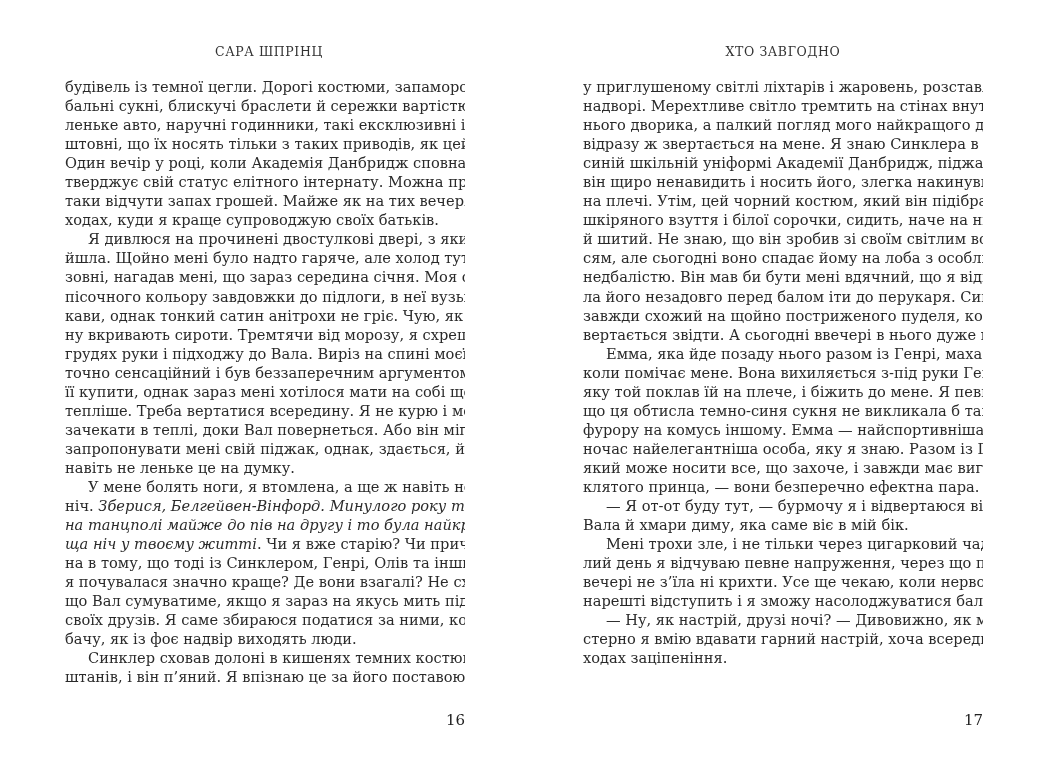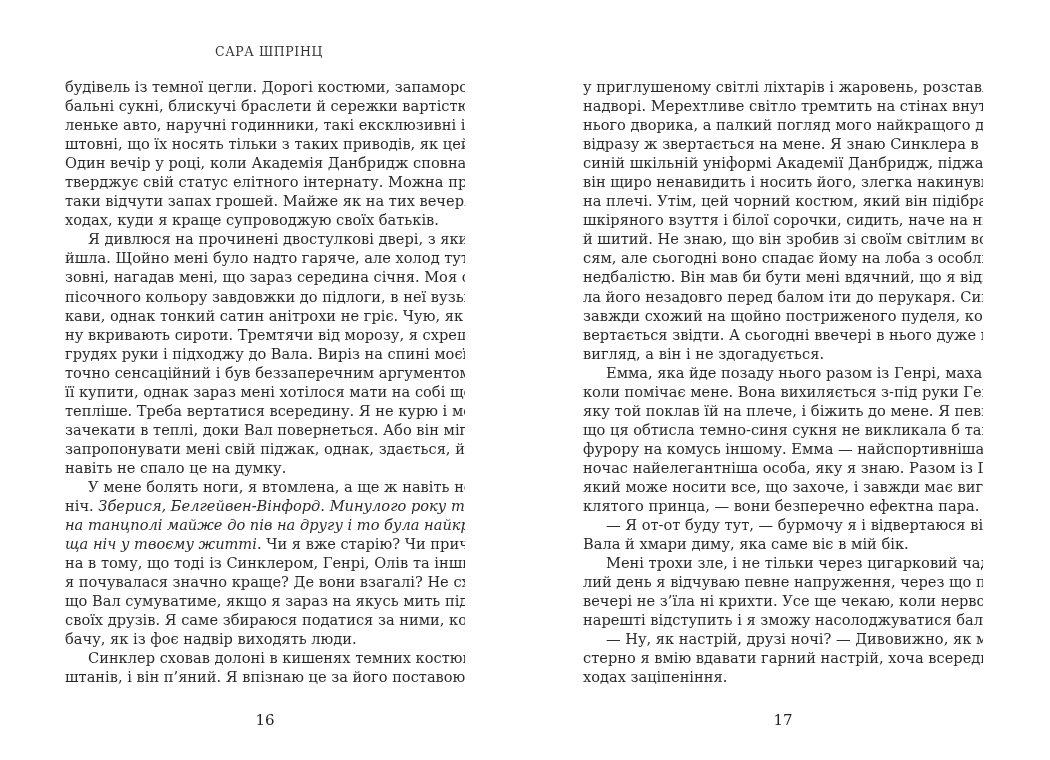--- a/index.html
+++ b/index.html
@@ -13,21 +13,21 @@
   .page.left .running-head { left:69px; width:400px; }
   .page.right .running-head { left:58px; width:400px; }
   .body-text { position:absolute; top:77px; width:400px; font-size:14.6px;
                line-height:19.05px; text-align:justify; hyphens:manual; }
   .page.left .body-text { left:65px; }
   .page.right .body-text { left:58px; }
   .line { display:block; white-space:nowrap; text-align:justify; text-align-last:justify; height:19.05px; overflow:hidden; }
   .line.last { text-align-last:left; }
   .line.indent { padding-left:23px; }
   em { font-style:italic; }
-  .folio { position:absolute; top:711px; width:400px; text-align:center; font-size:15px; color:#222; }
+  .folio { position:absolute; top:711px; width:400px; text-align:right; font-size:15px; color:#222; }
   .page.left .folio { left:65px; }
   .page.right .folio { left:58px; }
 </style>
 </head>
 <body>
 
 <div class="page left">
   <div class="running-head">САРА ШПРІНЦ</div>
   <div class="body-text" id="left-body">
       <span class="line"><span>будівель із темної цегли. Дорогі костюми, запаморочливі</span></span>
@@ -43,53 +43,53 @@
       <span class="line"><span>зовні, нагадав мені, що зараз середина січня. Моя сукня</span></span>
       <span class="line"><span>пісочного кольору завдовжки до підлоги, в неї вузькі ру-</span></span>
       <span class="line"><span>кави, однак тонкий сатин анітрохи не гріє. Чую, як спи-</span></span>
       <span class="line"><span>ну вкривають сироти. Тремтячи від морозу, я схрещую на</span></span>
       <span class="line"><span>грудях руки і підходжу до Вала. Виріз на спині моєї сукні</span></span>
       <span class="line"><span>точно сенсаційний і був беззаперечним аргументом, щоб</span></span>
       <span class="line"><span>її купити, однак зараз мені хотілося мати на собі щось</span></span>
       <span class="line"><span>тепліше. Треба вертатися всередину. Я не курю і могла б</span></span>
       <span class="line"><span>зачекати в теплі, доки Вал повернеться. Або він міг би</span></span>
       <span class="line"><span>запропонувати мені свій піджак, однак, здається, йому</span></span>
-      <span class="line last"><span>навіть не спало це на думку.</span></span>
+      <span class="line last"><span>навіть не леньке це на думку.</span></span>
       <span class="line indent"><span>У мене болять ноги, я втомлена, а ще ж навіть не пів-</span></span>
       <span class="line"><span>ніч. </span><em>Зберися, Белгейвен-Вінфорд. Минулого року ти була</em></span>
       <span class="line"><em>на танцполі майже до пів на другу і то була найкра-</em></span>
       <span class="line"><em>ща ніч у твоєму житті</em><span>. Чи я вже старію? Чи причи-</span></span>
       <span class="line"><span>на в тому, що тоді із Синклером, Генрі, Олів та іншими</span></span>
       <span class="line"><span>я почувалася значно краще? Де вони взагалі? Не схоже,</span></span>
       <span class="line"><span>що Вал сумуватиме, якщо я зараз на якусь мить піду до</span></span>
       <span class="line"><span>своїх друзів. Я саме збираюся податися за ними, коли</span></span>
       <span class="line last"><span>бачу, як із фоє надвір виходять люди.</span></span>
       <span class="line indent"><span>Синклер сховав долоні в кишенях темних костюмних</span></span>
       <span class="line"><span>штанів, і він п’яний. Я впізнаю це за його поставою навіть</span></span>
     </div>
   <div class="folio">16</div>
 </div>
 
 <div class="page right">
+  <div class="running-head">ХТО ЗАВГОДНО</div>
   <div class="body-text" id="right-body">
       <span class="line"><span>у приглушеному світлі ліхтарів і жаровень, розставлених</span></span>
       <span class="line"><span>надворі. Мерехтливе світло тремтить на стінах внутріш-</span></span>
       <span class="line"><span>нього дворика, а палкий погляд мого найкращого друга</span></span>
       <span class="line"><span>відразу ж звертається на мене. Я знаю Синклера в темно-</span></span>
       <span class="line"><span>синій шкільній уніформі Академії Данбридж, піджак якої</span></span>
       <span class="line"><span>він щиро ненавидить і носить його, злегка накинувши</span></span>
       <span class="line"><span>на плечі. Утім, цей чорний костюм, який він підібрав до</span></span>
       <span class="line"><span>шкіряного взуття і білої сорочки, сидить, наче на нього</span></span>
       <span class="line"><span>й шитий. Не знаю, що він зробив зі своїм світлим волос-</span></span>
       <span class="line"><span>сям, але сьогодні воно спадає йому на лоба з особливою</span></span>
       <span class="line"><span>недбалістю. Він мав би бути мені вдячний, що я відмови-</span></span>
       <span class="line"><span>ла його незадовго перед балом іти до перукаря. Синклер</span></span>
       <span class="line"><span>завжди схожий на щойно постриженого пуделя, коли по-</span></span>
       <span class="line"><span>вертається звідти. А сьогодні ввечері в нього дуже гарний</span></span>
-      <span class="line last"><span>вигляд, а він і не здогадується.</span></span>
       <span class="line indent"><span>Емма, яка йде позаду нього разом із Генрі, махає,</span></span>
       <span class="line"><span>коли помічає мене. Вона вихиляється з-під руки Генрі,</span></span>
       <span class="line"><span>яку той поклав їй на плече, і біжить до мене. Я певна,</span></span>
       <span class="line"><span>що ця обтисла темно-синя сукня не викликала б такого</span></span>
       <span class="line"><span>фурору на комусь іншому. Емма — найспортивніша і вод-</span></span>
       <span class="line"><span>ночас найелегантніша особа, яку я знаю. Разом із Генрі,</span></span>
       <span class="line"><span>який може носити все, що захоче, і завжди має вигляд</span></span>
       <span class="line last"><span>клятого принца, — вони безперечно ефектна пара.</span></span>
       <span class="line indent"><span>— Я от-от буду тут, — бурмочу я і відвертаюся від</span></span>
       <span class="line last"><span>Вала й хмари диму, яка саме віє в мій бік.</span></span>

